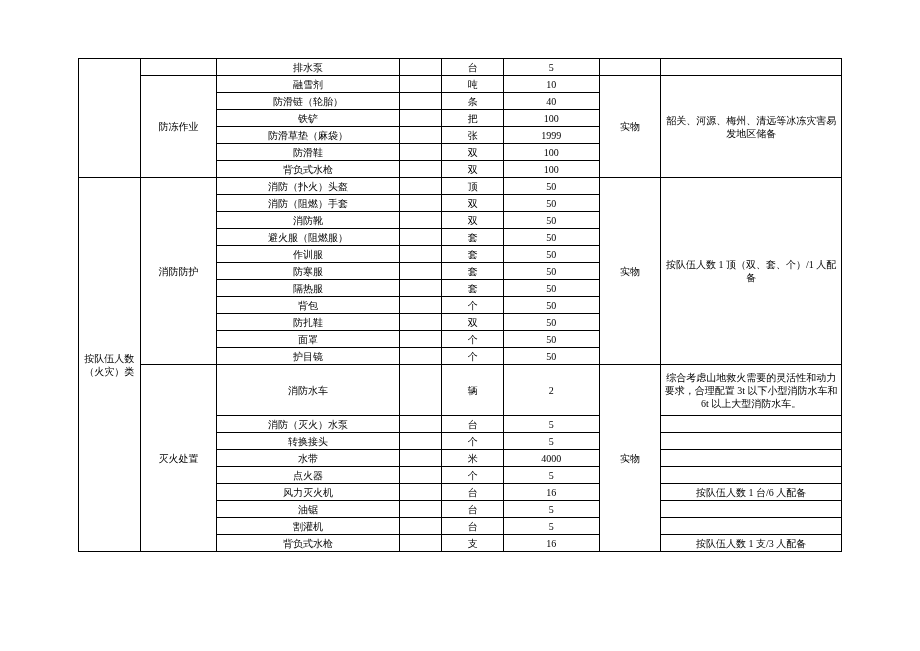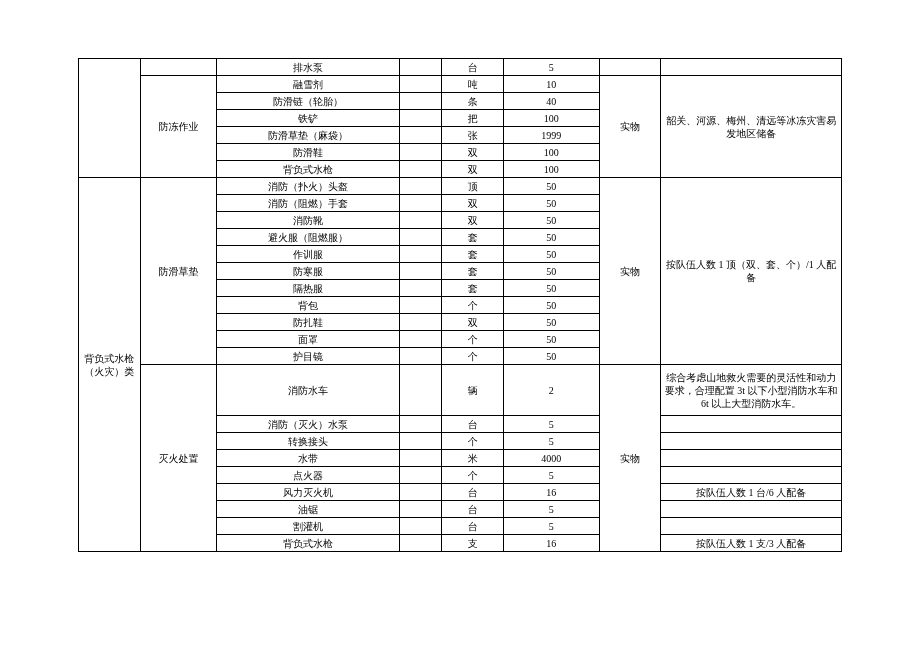--- a/index.html
+++ b/index.html
@@ -105,22 +105,22 @@
   <td>100</td>
 </tr>
 <tr>
   <td>背负式水枪</td>
   <td></td>
   <td>双</td>
   <td>100</td>
 </tr>
 
 <tr>
-  <td rowspan="20">背负式水枪（火灾）类</td>
-  <td rowspan="11">防滑草垫</td>
+  <td rowspan="20">按队伍人数（火灾）类</td>
+  <td rowspan="11">消防防护</td>
   <td>消防（扑火）头盔</td>
   <td></td>
   <td>顶</td>
   <td>50</td>
   <td rowspan="11">实物</td>
   <td rowspan="11">按队伍人数 1 顶（双、套、个）/1 人配备</td>
 </tr>
 <tr>
   <td>消防（阻燃）手套</td>
   <td></td>

